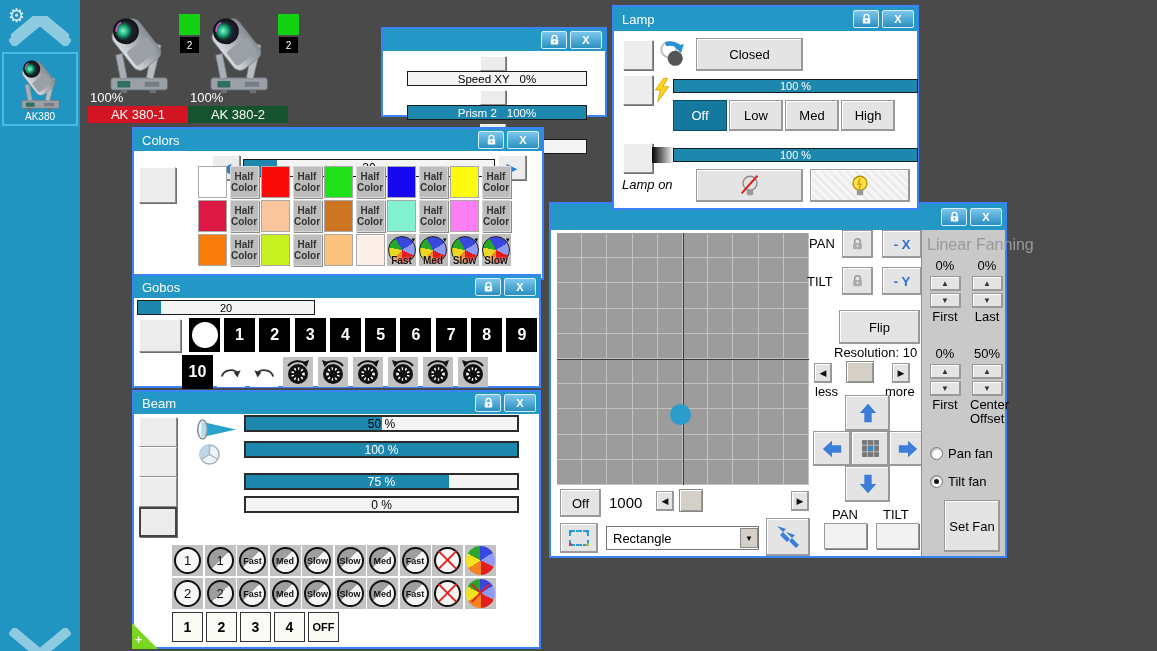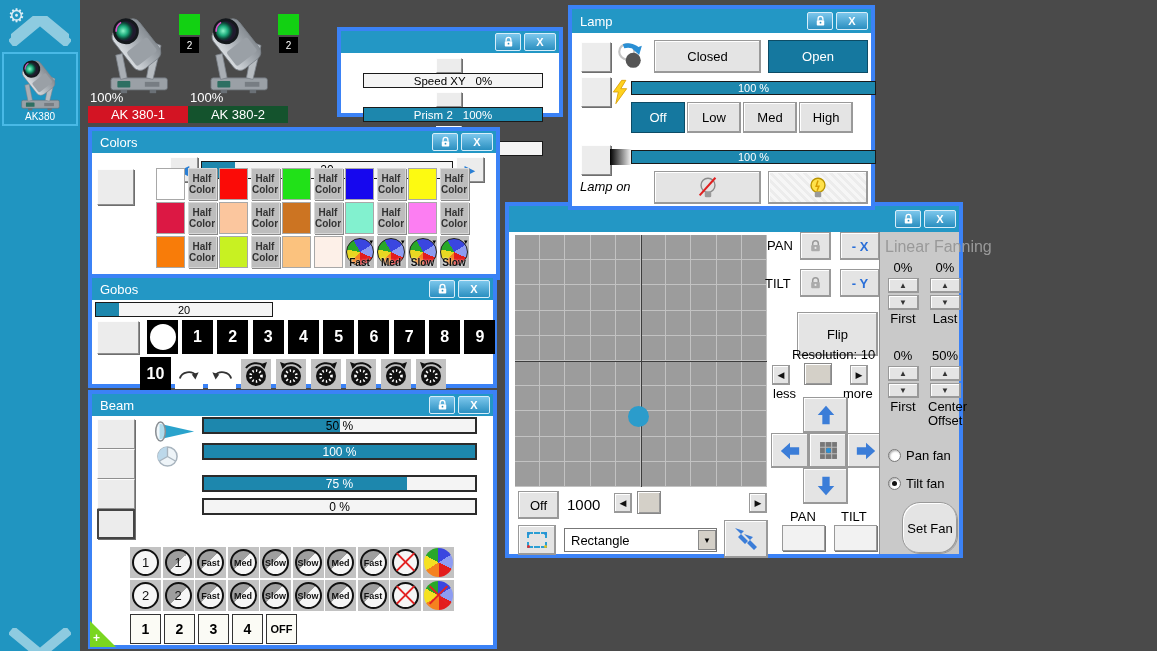--- a/index.html
+++ b/index.html
@@ -1,20 +1,20 @@
 <!DOCTYPE html>
 <html><head>
 <meta charset="utf-8">
 <style>
   * { margin:0; padding:0; box-sizing:border-box; }
   html,body { width:1157px; height:651px; overflow:hidden; }
   body { background:#4a4a4a; font-family:"Liberation Sans", sans-serif; position:relative; }
 
   
-  .win { position:absolute; background:#fff; border:4px solid #3b82f6; }
+  .win { position:absolute; background:#fff; border:2px solid #3b82f6;margin-left:44px; }
   .titlebar { height:22px; background:#2397c5; display:flex; align-items:center; padding:0 3px 0 8px; color:#fff; font-size:13px; }
   .tb-title { flex:1; white-space:nowrap; overflow:hidden; }
   .tb-btn { width:26px; height:18px; margin-left:3px; border:1px solid #d7edf9; border-radius:2px;
             background:linear-gradient(#7cc7ec,#2a8fc0); display:flex; align-items:center; justify-content:center;
             color:#fff; font-size:11px; font-weight:bold; }
   .tb-btn.x { width:32px; }
 
   
   .slider { position:relative; background:#f4f4f4; border:1px solid #1a1a1a; overflow:hidden; }
   .slider .fill { position:absolute; left:0; top:0; bottom:0; background:#1d87ad; }
@@ -132,21 +132,21 @@
   #win-xy .titlebar { height:26px; }
   #xy-grid { position:absolute; left:6px; top:29px; width:252px; height:252px; background:#9c9c9c;
              background-image:repeating-linear-gradient(to right,transparent 0 24.2px,#c2c2c2 24.2px 25.2px),
                               repeating-linear-gradient(to bottom,transparent 0 24.2px,#c2c2c2 24.2px 25.2px); }
   #xy-grid .vaxis { position:absolute; left:50%; top:0; bottom:0; width:1px; background:#3d3d3d; }
   #xy-grid .haxis { position:absolute; top:50%; left:0; right:0; height:1px; background:#3d3d3d; }
   #xy-dot { position:absolute; left:113px; top:171px; width:21px; height:21px; border-radius:50%; background:#2b9ccb; }
   .xy-lab { position:absolute; font-size:13px; color:#000; }
   .lockbtn { position:absolute; width:31px; height:28px; }
   .axisbtn { position:absolute; width:40px; height:28px; color:#2a6fd8; font-weight:bold; font-size:13px; }
-  #flip-btn { position:absolute; left:288px; top:106px; width:81px; height:44px; font-size:13px; }
+  #flip-btn { position:absolute; left:288px; top:106px; width:81px; height:34px; font-size:13px; }
   #res-label { position:absolute; left:283px; top:141px; font-size:13px; }
   .sb-arrow { position:absolute; width:18px; height:20px; font-size:9px; color:#111; }
   .sb-thumb { position:absolute; background:#d4d0c8; border:1px solid #888; box-shadow:inset 1px 1px 0 #fff, inset -1px -1px 0 #999; }
   #pad-up,#pad-down { position:absolute; width:45px; height:36px; }
   #pad-left,#pad-right,#pad-center { position:absolute; width:38px; height:35px; }
   .bluearrow { width:22px; height:22px; }
   #pan2-lab,#tilt2-lab { position:absolute; font-size:13px; }
   .xyfield { position:absolute; width:43px; height:26px; background:#f2f2f2; border:1px solid #999; box-shadow:1px 1px 0 #777; }
   #off-btn { position:absolute; left:9px; top:285px; width:41px; height:28px; font-size:13px; }
   #speed-val { position:absolute; left:58px; top:290px; font-size:15px; }
@@ -163,21 +163,21 @@
   #fanning { position:absolute; left:370px; top:26px; right:0; bottom:0; background:#c9c9c9; border-left:1px solid #8f8f8f; }
   #fan-title { position:absolute; left:5px; top:6px; font-size:16px; color:#999; white-space:nowrap; }
   .spin-group { position:absolute; width:34px; text-align:center; }
   .spin-group .pct { font-size:13px; margin-bottom:3px; }
   .spin-group .sbtn { width:31px; height:15px; margin:0 auto 2px; display:flex; align-items:center; justify-content:center; font-size:8px; color:#333; }
   .spin-group .cap { font-size:13px; margin-top:1px; line-height:1.05; }
   .radio-row { position:absolute; display:flex; align-items:center; font-size:13px; }
   .radio { width:13px; height:13px; border-radius:50%; background:#fff; border:1px solid #777; margin-right:5px; position:relative;
            box-shadow:inset 1px 1px 2px #aaa; }
   .radio.sel::after { content:""; position:absolute; left:3px; top:3px; width:5px; height:5px; border-radius:50%; background:#111; }
-  #setfan-btn { position:absolute; left:22px; top:270px; width:56px; height:52px; font-size:13px;border-radius:18px; }
+  #setfan-btn { position:absolute; left:22px; top:270px; width:56px; height:52px; font-size:13px; }
 
   svg { display:block; }
 </style>
 </head>
 <body>
 
 <svg width="0" height="0" style="position:absolute">
   <defs>
     <radialGradient id="lensgrad" cx="40%" cy="40%">
       <stop offset="0%" stop-color="#8cf5c8"></stop>
@@ -358,21 +358,20 @@
           <use href="#whitelock"></use>
         </svg>
       </div>
     <div class="tb-btn x">X</div>
   </div>
   <div class="lamp-sq btn3d" style="left:9px; top:33px"></div>
   <svg class="icon-abs" style="left:44px; top:33px" width="28" height="28">
       <use href="#shutter-icon"></use>
     </svg>
   <div class="pushbtn" id="lamp-closed">Closed</div>
-  <div class="pushbtn" id="lamp-open">Open</div>
 
   <div class="lamp-sq btn3d" style="left:9px; top:68px"></div>
   <svg class="icon-abs" style="left:38px; top:70px" width="20" height="26">
       <use href="#bolt"></use>
     </svg>
   <div class="slider" id="lamp-dim1">
     <div class="fill" style="width:100%"></div>
     <div class="lab light" style="font-size:11px">100 %</div>
   </div>
   <div class="lamp-speed" id="lamp-speed-row">

